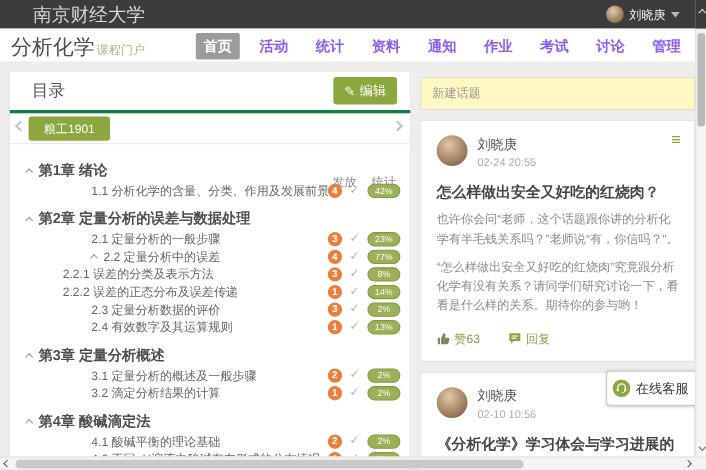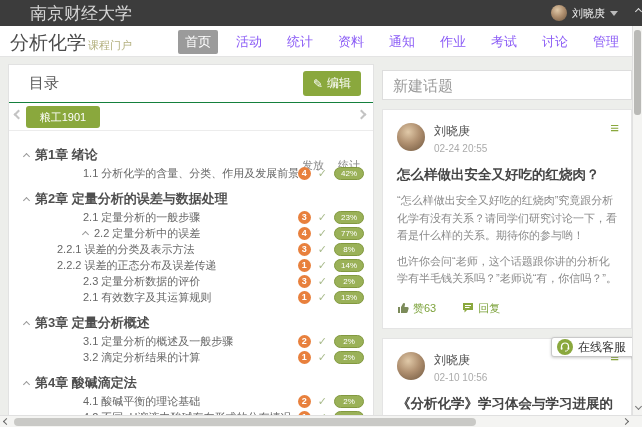--- a/index.html
+++ b/index.html
@@ -17,30 +17,30 @@
   .avatar.sm{width:16px;height:16px;}
   .avatar.md{width:28px;height:28px;}
   .user-menu .uname{font-size:11px;color:#eee;}
   .tri-down{width:0;height:0;border-left:4px solid transparent;border-right:4px solid transparent;border-top:5px solid #bbb;}
 
   
   .header2{position:absolute;left:0;top:26px;width:642px;height:31px;background:#fff;border-bottom:1px solid #e4e4e4;}
   .course{position:absolute;left:10px;top:4px;}
   .course-title{font-size:19px;color:#4c4c4c;}
   .course-sub{font-size:11px;color:#b3b07e;margin-left:2px;}
-  .tabs{position:absolute;right:16px;top:0;height:31px;display:flex;align-items:center;gap:11px;}
+  .tabs{position:absolute;right:16px;top:0;height:31px;display:flex;align-items:center;gap:11px;font-weight:bold;}
   .tab{font-size:13px;color:#8b5cf6;padding:3px 7px;border-radius:2px;cursor:pointer;white-space:nowrap;}
   .tab.active{background:#9b9b9b;color:#fff;}
 
   
   .content{position:absolute;left:0;top:57px;width:642px;height:370px;background:#edeeeb;overflow:hidden;}
 
   
   .toc-panel{position:absolute;left:8px;top:7px;width:366px;height:363px;background:#fff;border:1px solid #e2e2e2;}
-  .toc-header{height:38px;display:flex;align-items:center;justify-content:space-between;padding:0 12px 0 20px;border-bottom:1px solid #15803d;}
+  .toc-header{height:38px;display:flex;align-items:center;justify-content:space-between;padding:0 12px 0 20px;border-bottom:3px solid #15803d;}
   .toc-title{font-size:15px;color:#555;}
   .edit-btn{display:flex;align-items:center;gap:4px;background:var(--accent);color:#fff;border:none;border-radius:3px;font-size:12px;padding:4px 10px;cursor:pointer;}
   .class-tabs{position:relative;height:28px;border-bottom:1px solid #ececec;}
   .chev{position:absolute;top:8px;width:7px;height:7px;border-top:2px solid #c4c4c4;border-right:2px solid #c4c4c4;cursor:pointer;}
   .chev.left{left:6px;transform:rotate(-135deg);}
   .chev.right{right:8px;transform:rotate(45deg);}
   .class-tab{position:absolute;left:17px;top:3px;width:74px;height:22px;background:var(--accent);border-radius:3px;color:#fff;font-size:11px;display:flex;align-items:center;justify-content:center;cursor:pointer;}
   .tree{padding-top:6px;}
   .trow{display:flex;align-items:center;cursor:pointer;}
   .trow.chapter{margin-top:8px;height:20px;}
@@ -53,34 +53,34 @@
   .ind2{padding-left:48px;}
   .badges{margin-left:auto;display:flex;align-items:center;gap:7px;padding-right:9px;}
   .cnt{width:13px;height:13px;border-radius:50%;background:var(--orange);color:#fff;font-size:9px;font-weight:bold;display:flex;align-items:center;justify-content:center;}
   .chk{color:#a9bb8c;font-size:11px;line-height:1;}
   .pill{width:30px;height:13px;border-radius:7px;background:var(--pill);border:1px solid #82993f;color:#fff;font-size:8px;display:flex;align-items:center;justify-content:center;}
   .colheads{margin-left:auto;display:flex;gap:14px;padding-right:13px;margin-top:20px;}
   .colheads span{font-size:11px;color:#888;font-weight:400;}
 
   
   .right-col{position:absolute;left:382px;top:13px;width:250px;}
-  .new-topic{width:100%;height:30px;border:1px solid #ddd;background:#ffffff;padding:0 10px;font-size:15px;color:#555;outline:none;}
+  .new-topic{width:100%;height:30px;border:1px solid #ddd;background:#fef9c3;padding:0 10px;font-size:11px;color:#555;outline:none;}
   .new-topic::placeholder{color:#9a9a9a;}
   .post{position:relative;background:#fff;border:1px solid #e4e4e4;margin-top:9px;padding:13px 14px 12px 14px;}
   .post .phead{display:flex;gap:9px;}
   .pmeta .pname{font-size:12px;color:#555;}
   .pmeta .pdate{font-size:10px;color:#ababab;margin-top:3px;}
   .menu-icon{position:absolute;right:12px;top:10px;color:var(--accent);font-size:15px;line-height:1;cursor:pointer;}
   .ptitle{margin-top:12px;font-size:13.5px;color:#454545;font-weight:600;}
   .post p{margin-top:8px;font-size:11px;color:#8a8a8a;line-height:1.6;}
   .pfoot{margin-top:13px;display:flex;align-items:center;gap:26px;}
   .pact{display:flex;align-items:center;gap:4px;font-size:11px;color:#7da33c;cursor:pointer;}
 
   
-  .service-btn{position:absolute;left:551px;top:337px;height:20px;background:#fff;border:1px solid #c9c9c9;border-radius:3px;box-shadow:0 1px 3px rgba(0,0,0,.2);display:flex;align-items:center;gap:5px;padding:0 8px 0 5px;font-size:12px;color:#333;cursor:pointer;z-index:30;}
+  .service-btn{position:absolute;left:551px;top:337px;height:32px;background:#fff;border:1px solid #c9c9c9;border-radius:3px;box-shadow:0 1px 3px rgba(0,0,0,.2);display:flex;align-items:center;gap:5px;padding:0 8px 0 5px;font-size:12px;color:#333;cursor:pointer;z-index:30;}
   .svc-circle{width:16px;height:16px;border-radius:50%;background:var(--accent);display:flex;align-items:center;justify-content:center;}
 
   
   .vscroll{position:absolute;right:0;top:0;width:10px;height:415px;background:#f4f4f2;border-left:1px solid #e0e0e0;z-index:40;}
   .vscroll .cap{position:absolute;top:0;left:-1px;width:10px;height:26px;background:var(--topbar);}
   .sarrow{position:absolute;left:2.5px;width:5px;height:5px;}
   .sarrow.up{top:9px;border-top:1.6px solid #ddd;border-right:1.6px solid #ddd;transform:rotate(-45deg);}
   .sarrow.down{bottom:6px;border-top:1.6px solid #777;border-right:1.6px solid #777;transform:rotate(135deg);}
   .vthumb{position:absolute;left:1px;top:30px;width:7px;height:85px;background:#b9b9b6;border-radius:3px;cursor:grab;}
   .hscroll{position:absolute;left:0;bottom:0;width:642px;height:12px;background:#f4f4f2;border-top:1px solid #e0e0e0;z-index:40;}
@@ -198,21 +198,21 @@
 
     <span class="slabel">2.3 定量分析数据的评价</span>
     <span class="badges">
       <span class="cnt">3</span>
       <span class="chk">✓</span>
       <span class="pill">2%</span>
     </span>
   </div>
           <div class="trow section ind1">
 
-    <span class="slabel">2.1 有效数字及其运算规则</span>
+    <span class="slabel">2.4 有效数字及其运算规则</span>
     <span class="badges">
       <span class="cnt">1</span>
       <span class="chk">✓</span>
       <span class="pill">13%</span>
     </span>
   </div>
           <div class="trow chapter">
     <span class="chev-up"></span>
     <span class="clabel">第3章 定量分析概述</span>
 
@@ -268,22 +268,22 @@
     <div class="phead">
       <span class="avatar md"></span>
       <span class="pmeta">
         <div class="pname">刘晓庚</div>
         <div class="pdate">02-24 20:55</div>
       </span>
     </div>
     <span class="menu-icon">≡</span>
     <div class="ptitle">怎么样做出安全又好吃的红烧肉？</div>
     <div class="pbody">
+              <p>也许你会问“老师，这个话题跟你讲的分析化学有半毛钱关系吗？”老师说“有，你信吗？”。</p>
               <p>“怎么样做出安全又好吃的红烧肉”究竟跟分析化学有没有关系？请同学们研究讨论一下，看看是什么样的关系。期待你的参与哟！</p>
-              <p>也许你会问“老师，这个话题跟你讲的分析化学有半毛钱关系吗？”老师说“有，你信吗？”。</p>
             </div>
     <div class="pfoot">
       <span class="pact like">
         <svg width="12" height="12" viewBox="0 0 12 12">
                   <path fill="#7c8b5a" d="M1 5h2v6H1zM4 11h5.2c.7 0 1.2-.4 1.4-1l1-3.3c.3-.9-.3-1.7-1.2-1.7H7.5l.5-2.4C8.2 1.6 7.6 1 6.9 1c-.4 0-.7.2-.9.5L4 5z"></path>
                 </svg>
         <span>赞63</span>
       </span>
       <span class="pact reply">
         <svg width="12" height="12" viewBox="0 0 12 12">

